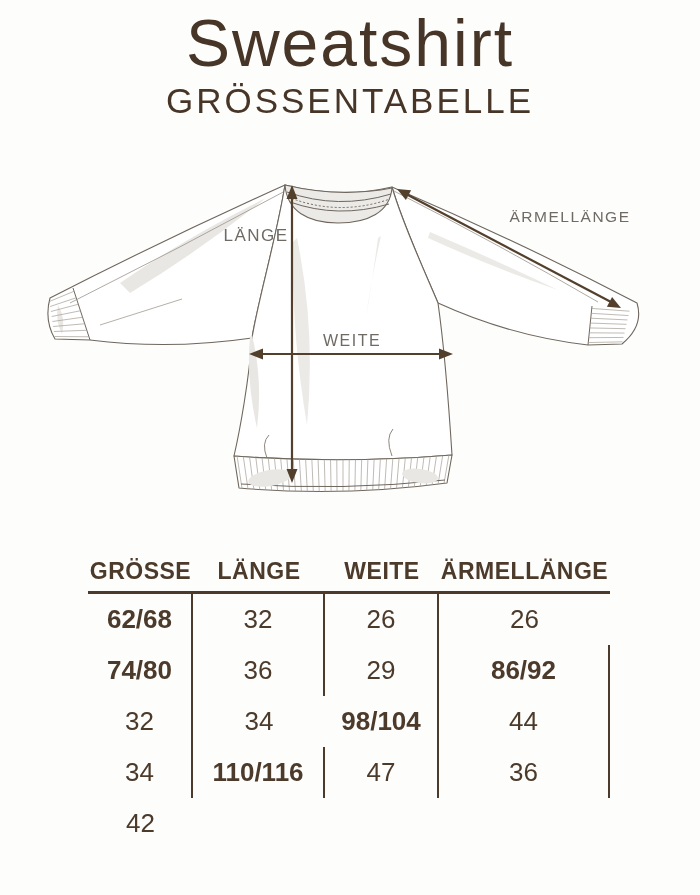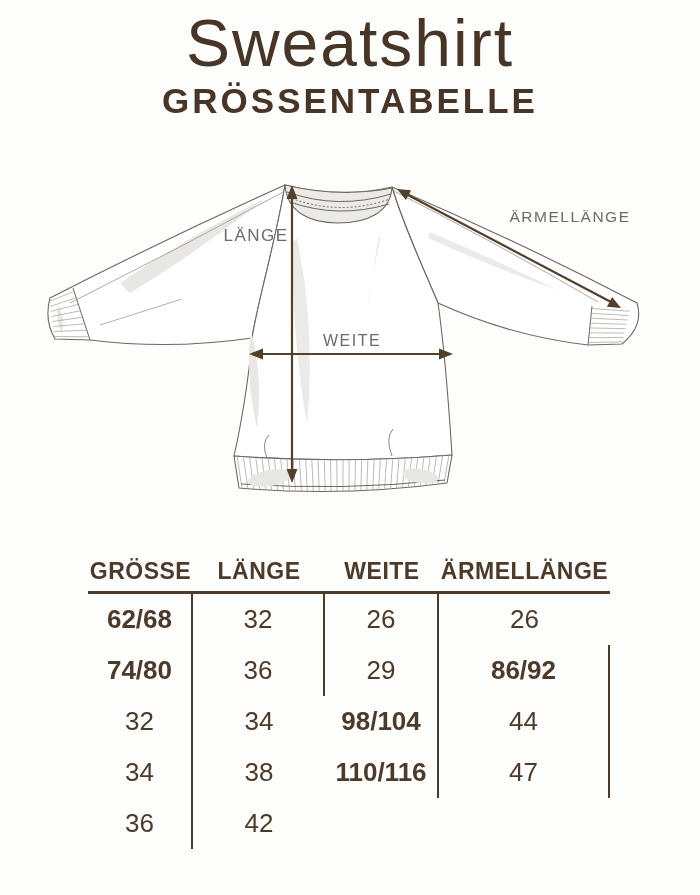--- a/index.html
+++ b/index.html
@@ -24,21 +24,21 @@
     text-align:center;
     font-size:66px;
     font-weight:500;
     letter-spacing:2px;
     color:#473627;
   }
   .page-subtitle{
     margin:0;
     text-align:center;
     font-size:35px;
-    font-weight:700;
+    font-weight:400;
     letter-spacing:3px;
     color:#473627;
   }
   .diagram-wrap{
     position:absolute;top:128px;left:0;
     width:700px;height:402px;
   }
   svg{display:block;}
   .garment{fill:#ffffff;stroke:var(--outline);stroke-width:1.1;stroke-linejoin:round;}
   .seam{fill:none;stroke:var(--outline);stroke-width:1;}
@@ -210,18 +210,17 @@
     <div class="cell">26</div>
     <div class="cell size sep">74/80</div>
     <div class="cell sep">36</div>
     <div class="cell sep">29</div>
     <div class="cell size sep">86/92</div>
     <div class="cell sep">32</div>
     <div class="cell">34</div>
     <div class="cell size sep">98/104</div>
     <div class="cell sep">44</div>
     <div class="cell sep">34</div>
-    <div class="cell">38</div>
     <div class="cell size sep">110/116</div>
     <div class="cell sep">47</div>
     <div class="cell sep">36</div>
     <div class="cell">42</div>
   </div>
 
 </body></html>

